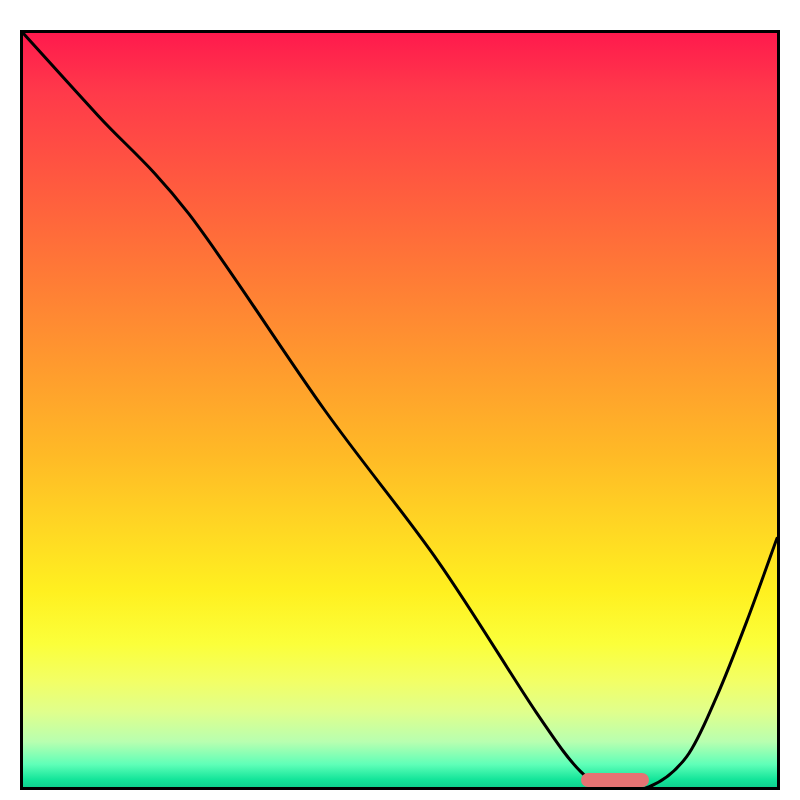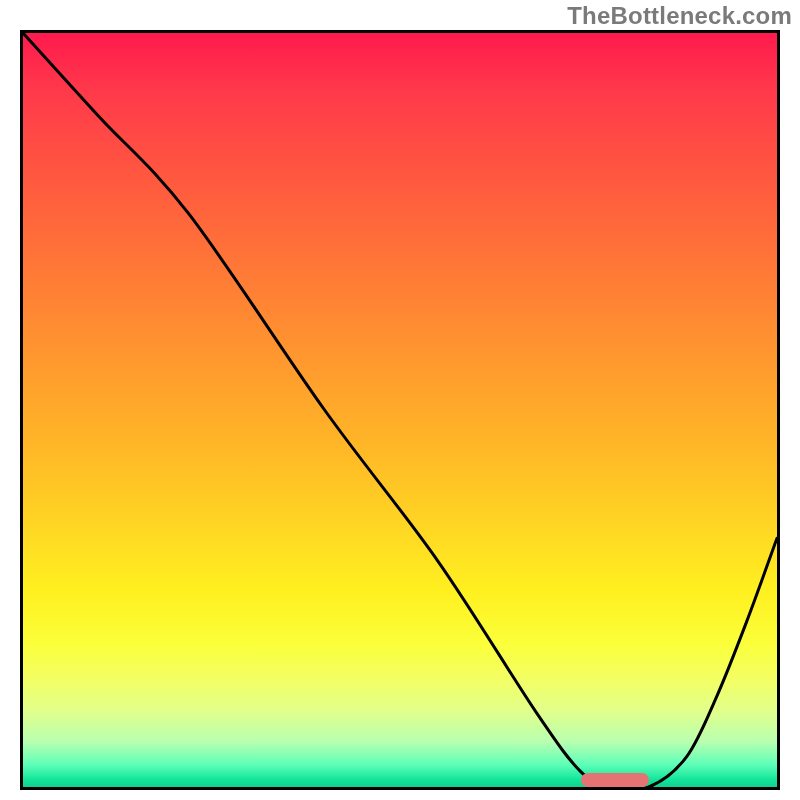--- a/index.html
+++ b/index.html
@@ -69,21 +69,20 @@
     height: 14px;
     border-radius: 7px;
     background: #e57373;
   }
 </style>
 </head>
 <body>
 
 <div class="canvas">
 
-  <div class="watermark">TheBottleneck.com</div>
 
   <div class="plot-area">
     <div class="gradient"></div>
 
     <svg class="curve" viewBox="0 0 754 754" preserveAspectRatio="none">
       <path id="curve-path" fill="none" stroke="#000000" stroke-width="3" stroke-linejoin="round" stroke-linecap="round" d="M 0,0 C 12.566666666666668,13.823333333333323 47.753333333333345,52.77999999999993 75.4,82.93999999999994 C 103.04666666666667,113.09999999999995 128.18,131.95000000000002 165.88,180.96000000000004 C 203.57999999999998,229.97000000000006 260.13,319.1933333333333 301.6,377 C 343.07000000000005,434.8066666666667 379.5133333333334,477.5333333333333 414.70000000000005,527.8 C 449.8866666666667,578.0666666666666 488.84333333333336,643.4133333333334 512.72,678.6 C 536.5966666666667,713.7866666666666 545.3933333333334,726.3533333333332 557.96,738.92 C 570.5266666666666,751.4866666666667 576.8100000000001,751.4866666666667 588.12,754 C 599.43,756.5133333333333 613.2533333333333,759.0266666666666 625.8199999999999,754 C 638.3866666666665,748.9733333333334 652.2099999999999,738.9200000000001 663.52,723.84 C 674.83,708.76 683.6266666666668,686.14 693.6800000000001,663.52 C 703.7333333333333,640.9 713.7866666666666,614.51 723.8399999999999,588.12 C 733.8933333333332,561.73 748.9733333333334,519.0033333333333 754,505.17999999999995"></path>
     </svg>
 
     <div id="marker" class="marker" style="left: 557.96px; width: 67.86px; bottom: 0px; background: rgb(229, 115, 115);"></div>
   </div>

